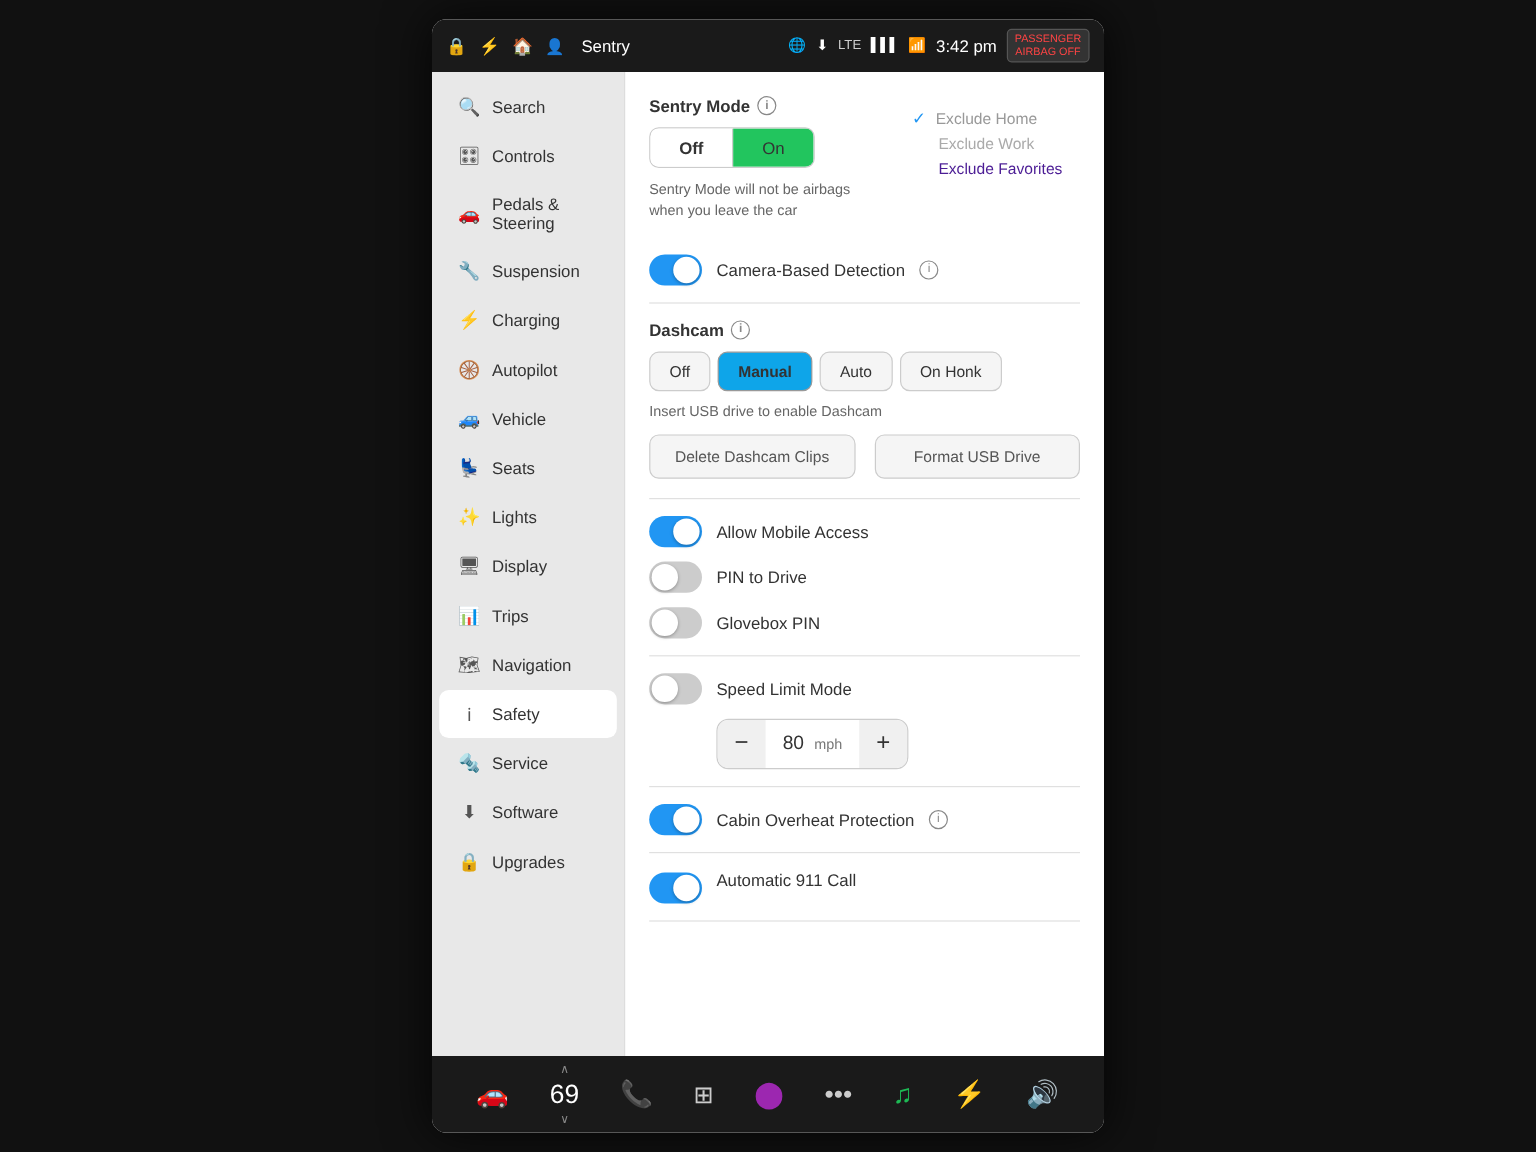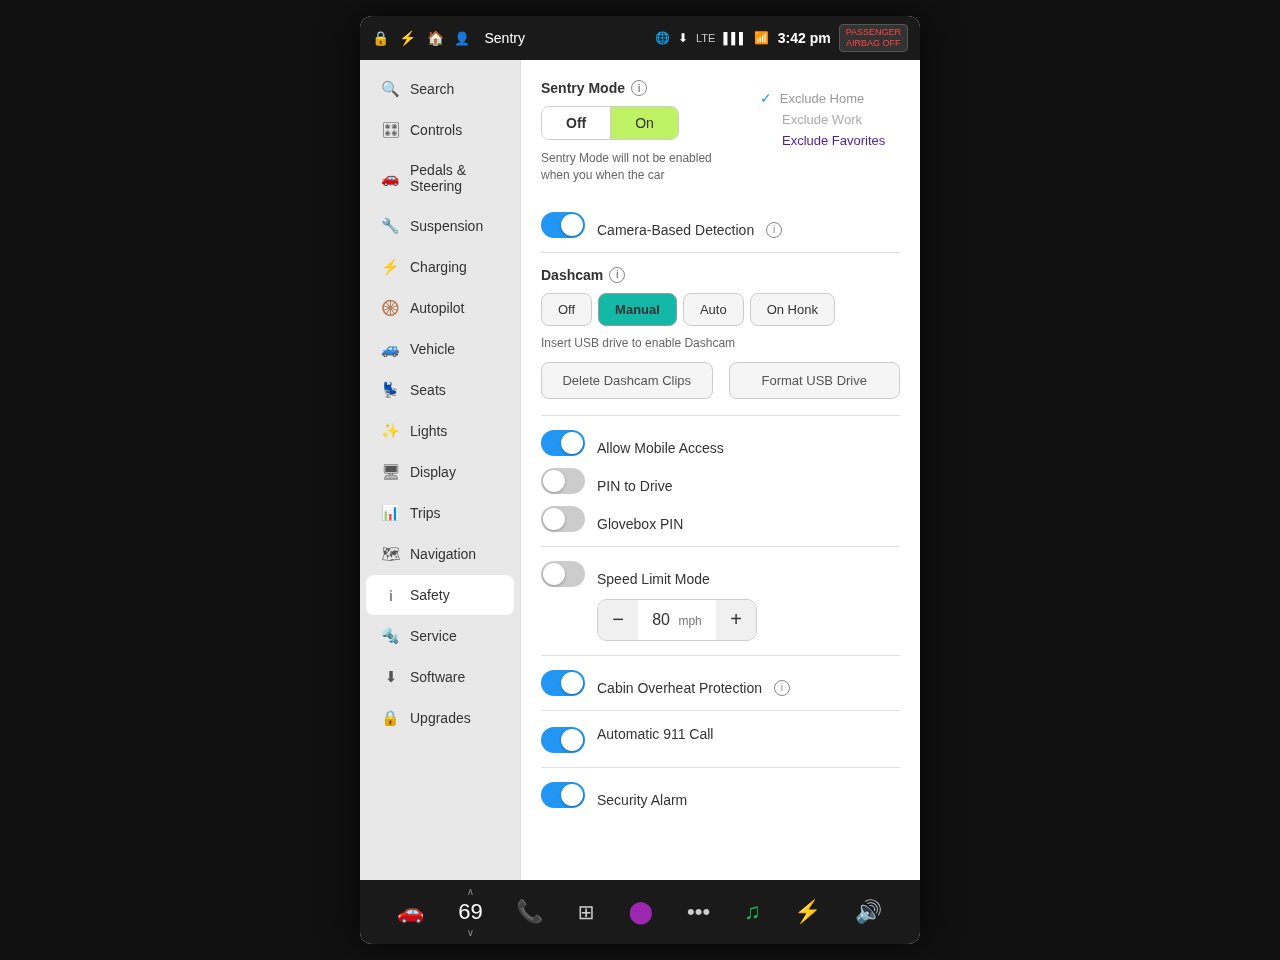--- a/index.html
+++ b/index.html
@@ -38,21 +38,21 @@
       font-size: 14px;
       margin-left: 4px;
     }
     .status-bar .icons-right {
       margin-left: auto;
       display: flex; gap: 8px; align-items: center;
       font-size: 12px;
     }
     .status-bar .time {
       font-size: 14px;
-      font-weight: 700;
+      font-weight: 400;
     }
     .airbag-badge {
       background: #333;
       border: 1px solid #555;
       border-radius: 4px;
       padding: 2px 6px;
       font-size: 10px;
       color: #ff4444;
       text-align: center;
       line-height: 1.2;
@@ -132,21 +132,21 @@
       display: flex;
       border: 1px solid #ccc;
       border-radius: 8px;
       overflow: hidden;
       width: fit-content;
       margin-bottom: 10px;
     }
     .toggle-btn {
       padding: 8px 24px;
       font-size: 14px;
-      background: #bef264;
+      background: #22c55e;
       color: #333;
       border: none;
       cursor: pointer;
     }
     .toggle-btn.active {
       background: #fff;
       font-weight: 600;
     }
     .toggle-btn:not(:last-child) {
       border-right: 1px solid #ccc;
@@ -162,21 +162,21 @@
 
     .divider {
       height: 1px;
       background: #e0e0e0;
       margin: 14px 0;
     }
 
     
     .toggle-row {
       display: flex;
-      align-items: flex-end;
+      align-items: center;
       gap: 12px;
       margin: 12px 0;
     }
     .toggle-switch {
       width: 44px;
       height: 26px;
       border-radius: 13px;
       position: relative;
       cursor: pointer;
       flex-shrink: 0;
@@ -215,21 +215,21 @@
     .dashcam-btn {
       padding: 8px 16px;
       border: 1px solid #ccc;
       border-radius: 8px;
       background: #f5f5f5;
       font-size: 13px;
       color: #333;
       cursor: pointer;
     }
     .dashcam-btn.active {
-      background: #14b8a6;
+      background: #0ea5e9;
       font-weight: 600;
       border-color: #999;
       text-align: center;
     }
 
     .usb-note {
       font-size: 12px;
       color: #666;
       margin: 8px 0 12px 0;
     }
@@ -434,21 +434,21 @@
       <div style="display:flex; gap:31px; margin-bottom:8px;">
         <div style="flex:1;">
           <div class="section-title">
             <span>Sentry Mode</span>
             <span class="info-icon">i</span>
           </div>
           <div class="toggle-group">
             <button class="toggle-btn active">Off</button>
             <button class="toggle-btn">On</button>
           </div>
-          <div class="sentry-note">Sentry Mode will not be enabled when you when the car</div>
+          <div class="sentry-note">Sentry Mode will not be airbags when you leave the car</div>
         </div>
         <div style="min-width:140px; padding-top: 4px;">
           <div class="exclude-option">
             <span class="check-icon">✓</span>
             <span style="font-size:13px;color:#999;">Exclude Home</span>
           </div>
           <div class="exclude-option">
             <span style="width:14px;"></span>
             <span style="font-size:13px;color:#aaa;">Exclude Work</span>
           </div>
@@ -527,24 +527,20 @@
 
       <div class="toggle-row" style="align-items:flex-start;">
         <div class="toggle-switch on" style="margin-top:2px;"></div>
         <div>
           <span class="toggle-label">Automatic 911 Call</span>
         </div>
       </div>
 
       <div class="divider"></div>
 
-      <div class="toggle-row">
-        <div class="toggle-switch on"></div>
-        <span class="toggle-label">Security Alarm</span>
-      </div>
 
     </div>
   </div>
 
   <div class="taskbar">
     <div class="taskbar-item">
       <span class="taskbar-icon">🚗</span>
     </div>
     <div class="taskbar-item">
       <span class="chevron-up">∧</span>

